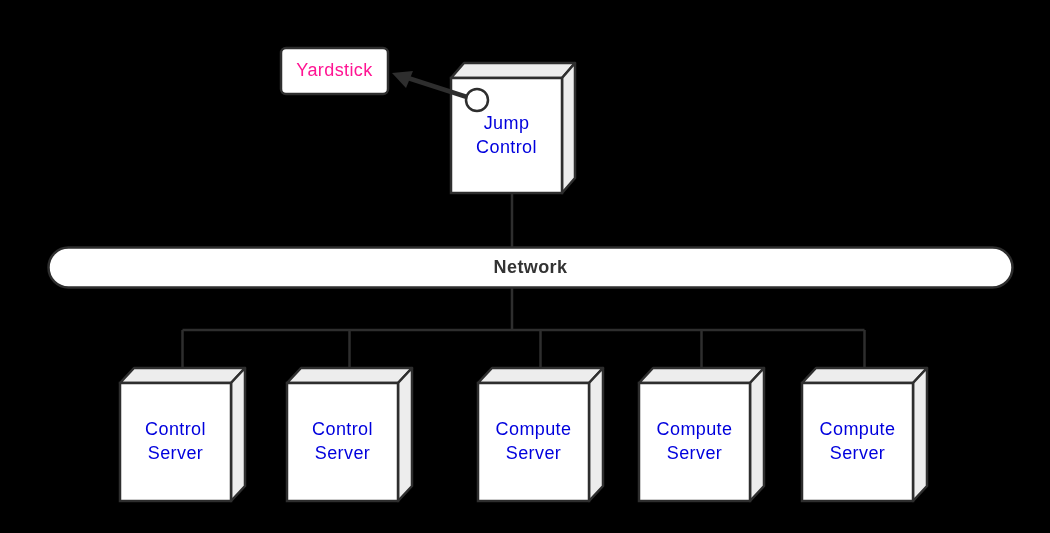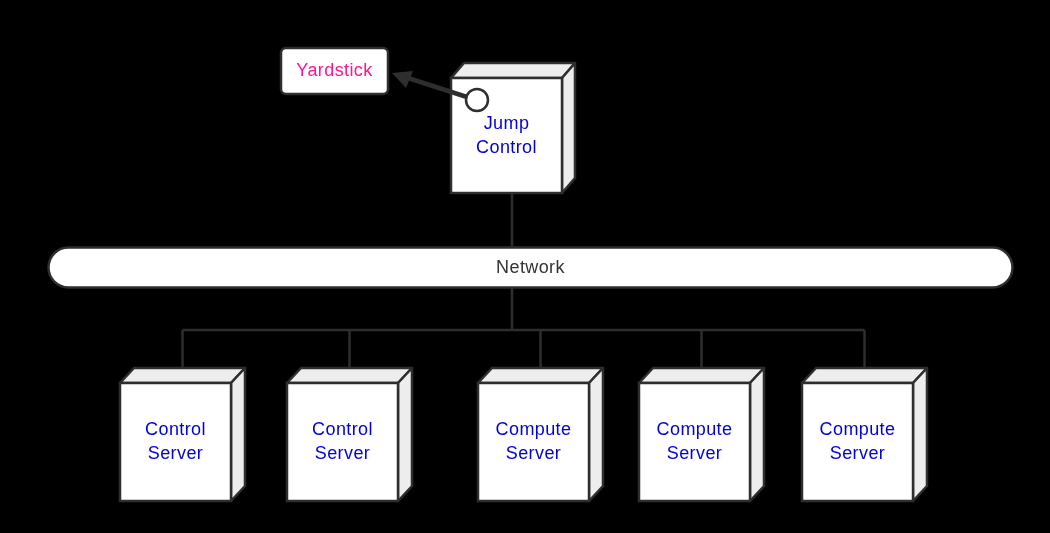--- a/index.html
+++ b/index.html
@@ -94,21 +94,21 @@
   </svg>
 
   <div class="label pink" style="left:281px;top:48px;width:107px;height:46px;">
     <span style="max-width:100px">Yardstick</span>
   </div>
 
   <div class="label blue" style="left:451px;top:78px;width:111px;height:115px;">
     <span>Jump Control</span>
   </div>
 
-  <div class="label dark" style="left:48px;top:247px;width:965px;height:41px;">
+  <div class="label dark" style="left:48px;top:247px;width:965px;height:41px;font-weight:bold;">
     <span style="max-width:none">Network</span>
   </div>
 
   <div class="label blue" style="left:120px;top:383px;width:111px;height:118px;">
     <span>Control Server</span>
   </div>
   <div class="label blue" style="left:287px;top:383px;width:111px;height:118px;">
     <span>Control Server</span>
   </div>
   <div class="label blue" style="left:478px;top:383px;width:111px;height:118px;">

